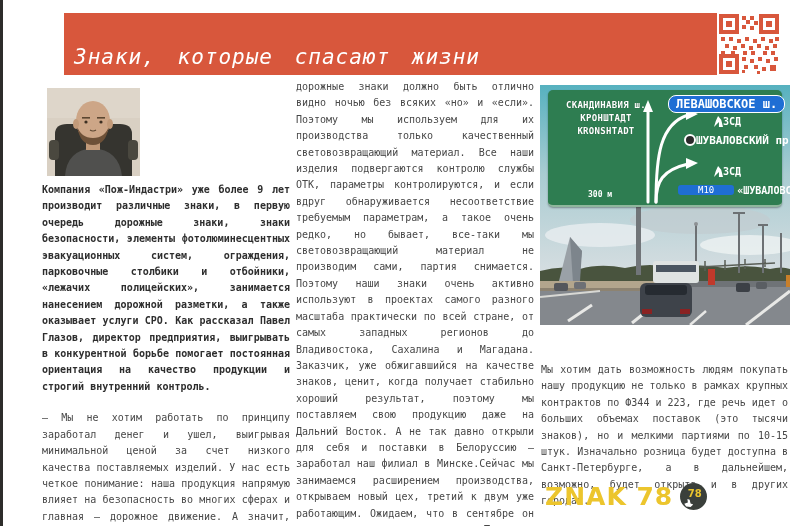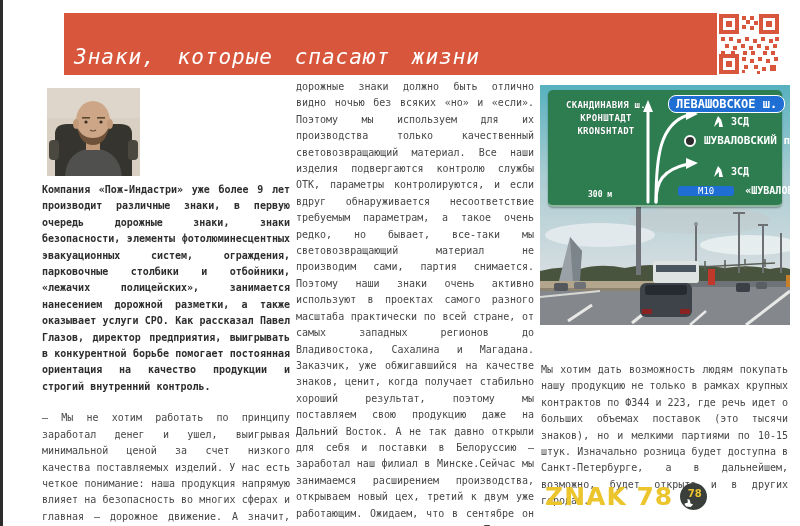--- a/index.html
+++ b/index.html
@@ -51,21 +51,21 @@
     position:absolute; left:8px; top:9px; width:100px; text-align:center;
     font-weight:bold; font-size:9px; line-height:13px; letter-spacing:.3px;
     text-shadow:0 0 1px rgba(0,0,0,.4);
   }
   .sign-arrows { position:absolute; left:0; top:0; }
   .pill {
     position:absolute; left:120px; top:5px; background:#1f6ed4;
     border:1.5px solid #ffffff; border-radius:8px; padding:1px 7px;
     font-size:12px; font-weight:bold; white-space:nowrap;
   }
-  .sign-row { position:absolute; display:flex; align-items:flex-end; gap:8px;
+  .sign-row { position:absolute; display:flex; align-items:flex-start; gap:0;
               font-size:10px; font-weight:bold; white-space:nowrap; }
   .row-zsd1 { left:166px; top:26px; }
   .row-shuv { left:136px; top:44px; font-size:11px; }
   .row-zsd2 { left:166px; top:76px; }
   .row-m10  { left:130px; top:95px; }
   .zsd-pict {
     width:9px; height:11px; display:inline-block;
     background:#ffffff;
     clip-path:polygon(45% 0, 80% 35%, 100% 100%, 55% 100%, 55% 55%, 0 100%, 20% 45%);
   }

